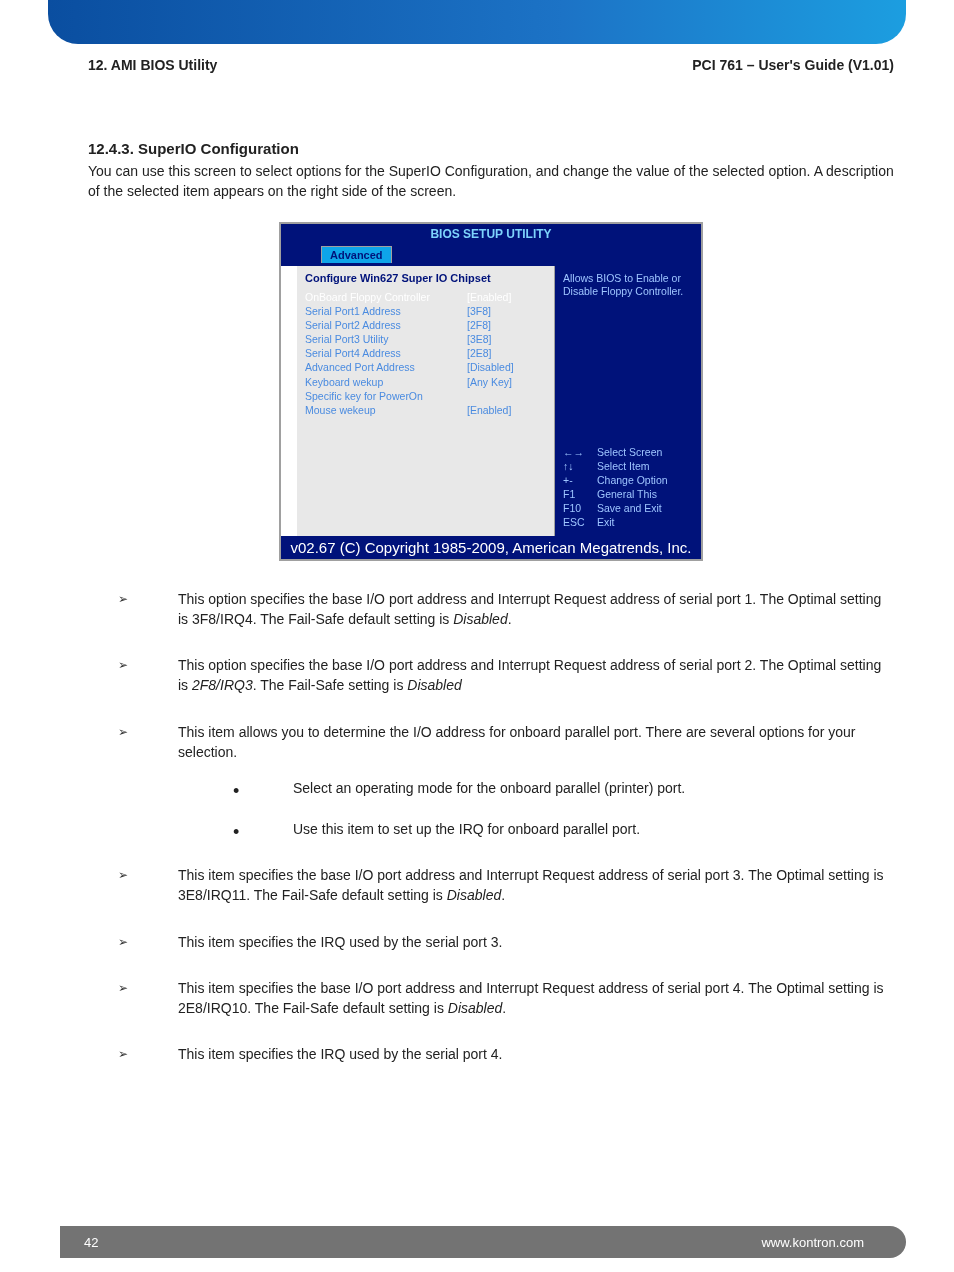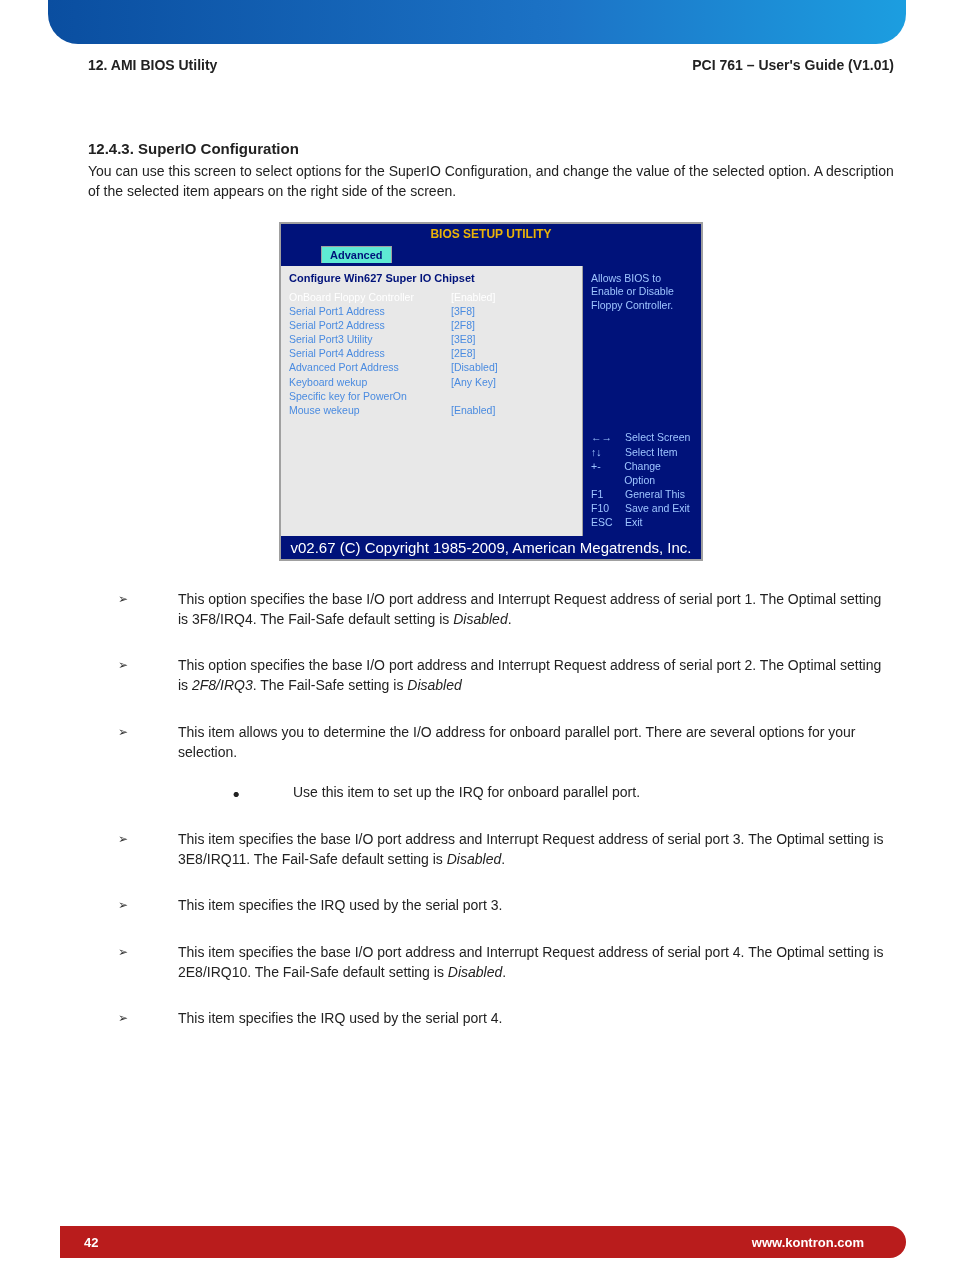--- a/index.html
+++ b/index.html
@@ -37,44 +37,45 @@
   }
   .bios-box {
     width: 424px;
     margin: 20px auto 0;
     border: 2px solid #a0a0a0;
     font-family: Tahoma, Arial, sans-serif;
     font-size: 11px;
   }
   .bios-title {
     background: #00127a;
-    color: #eab308;
+    color: #7dd3fc;
     text-align: center;
     padding: 3px 0;
     font-weight: 700;
     font-size: 12px;
   }
   .bios-tabs {
     background: #00127a;
     padding: 2px 0 0 40px;
     height: 22px;
   }
   .bios-tab {
     display: inline-block;
-    background: #5eead4;
+    background: #0ea5e9;
     color: #00127a;
     padding: 2px 8px;
     font-weight: 700;
     border: 1px solid #a0a0a0;
     border-bottom: none;
     font-size: 11px;
   }
   .bios-body {
     display: flex;
     height: 270px;
+    margin-left: 16px;
   }
   .bios-left {
     flex: 1;
     background: #e8e8e8;
     padding: 6px 8px;
     border-right: 1px solid #a0a0a0;
   }
   .bios-left-title {
     color: #00127a;
     font-weight: 700;
@@ -85,21 +86,21 @@
     display: flex;
     color: #4a8be0;
     line-height: 1.35;
     font-size: 10.5px;
   }
   .bios-row.selected { color: #fff; background: transparent; }
   .bios-row.selected .bi-label { color: #fff; }
   .bi-label { width: 162px; }
   .bi-val { flex: 1; }
   .bios-right {
-    width: 118px;
+    width: 146px;
     background: #00127a;
     color: #9ec5ff;
     padding: 6px 8px;
     display: flex;
     flex-direction: column;
     justify-content: space-between;
     font-size: 10.5px;
   }
   .bios-desc { line-height: 1.3; }
   .help-list div { display: flex; line-height: 1.35; }
@@ -121,30 +122,30 @@
   .sub-item { position: relative; padding-left: 115px; margin-bottom: 20px; line-height: 1.45; }
   .sub-item .bullet {
     position: absolute; left: 55px; top: 0;
     font-size: 18px; color: #222;
   }
   em.ital { font-style: italic; margin-top: 38px; }
   .footer-bar {
     position: absolute;
     bottom: 14px; left: 60px; right: 48px;
     height: 32px;
-    background: #b91c1c;
+    background: #737373;
     border-top-right-radius: 16px;
     border-bottom-right-radius: 16px;
     color: #fff;
     display: flex;
     justify-content: space-between;
     align-items: center;
     padding: 0 42px 0 24px;
     font-size: 13px;
-    font-weight: 700;
+    font-weight: 400;
   }
 </style>
 </head>
 <body>
 
 <div class="top-stripe"></div>
 
 <div class="header-row">
   <span>12. AMI BIOS Utility</span>
   <span>PCI 761 – User's Guide (V1.01)</span>
@@ -242,20 +243,21 @@
     <div class="def-item">
       <span class="arrow">➢</span>
       <span><span>This option specifies the base I/O port address and Interrupt Request address of serial port 2. The Optimal setting is </span><em class="ital">2F8/IRQ3</em><span>. The Fail-Safe setting is </span><em class="ital">Disabled</em></span>
     </div>
     <div class="def-item">
       <span class="arrow">➢</span>
       <span>This item allows you to determine the I/O address for onboard parallel port. There are several options for your selection.</span>
       <div class="sub-items">
         <div class="sub-item">
           <span class="bullet">•</span>
+          <span>Select an operating mode for the onboard parallel (printer) port.</span>
         </div>
         <div class="sub-item">
           <span class="bullet">•</span>
           <span>Use this item to set up the IRQ for onboard parallel port.</span>
         </div>
       </div>
     </div>
     <div class="def-item">
       <span class="arrow">➢</span>
       <span><span>This item specifies the base I/O port address and Interrupt Request address of serial port 3. The Optimal setting is 3E8/IRQ11. The Fail-Safe default setting is </span><em class="ital">Disabled</em><span>.</span></span>

